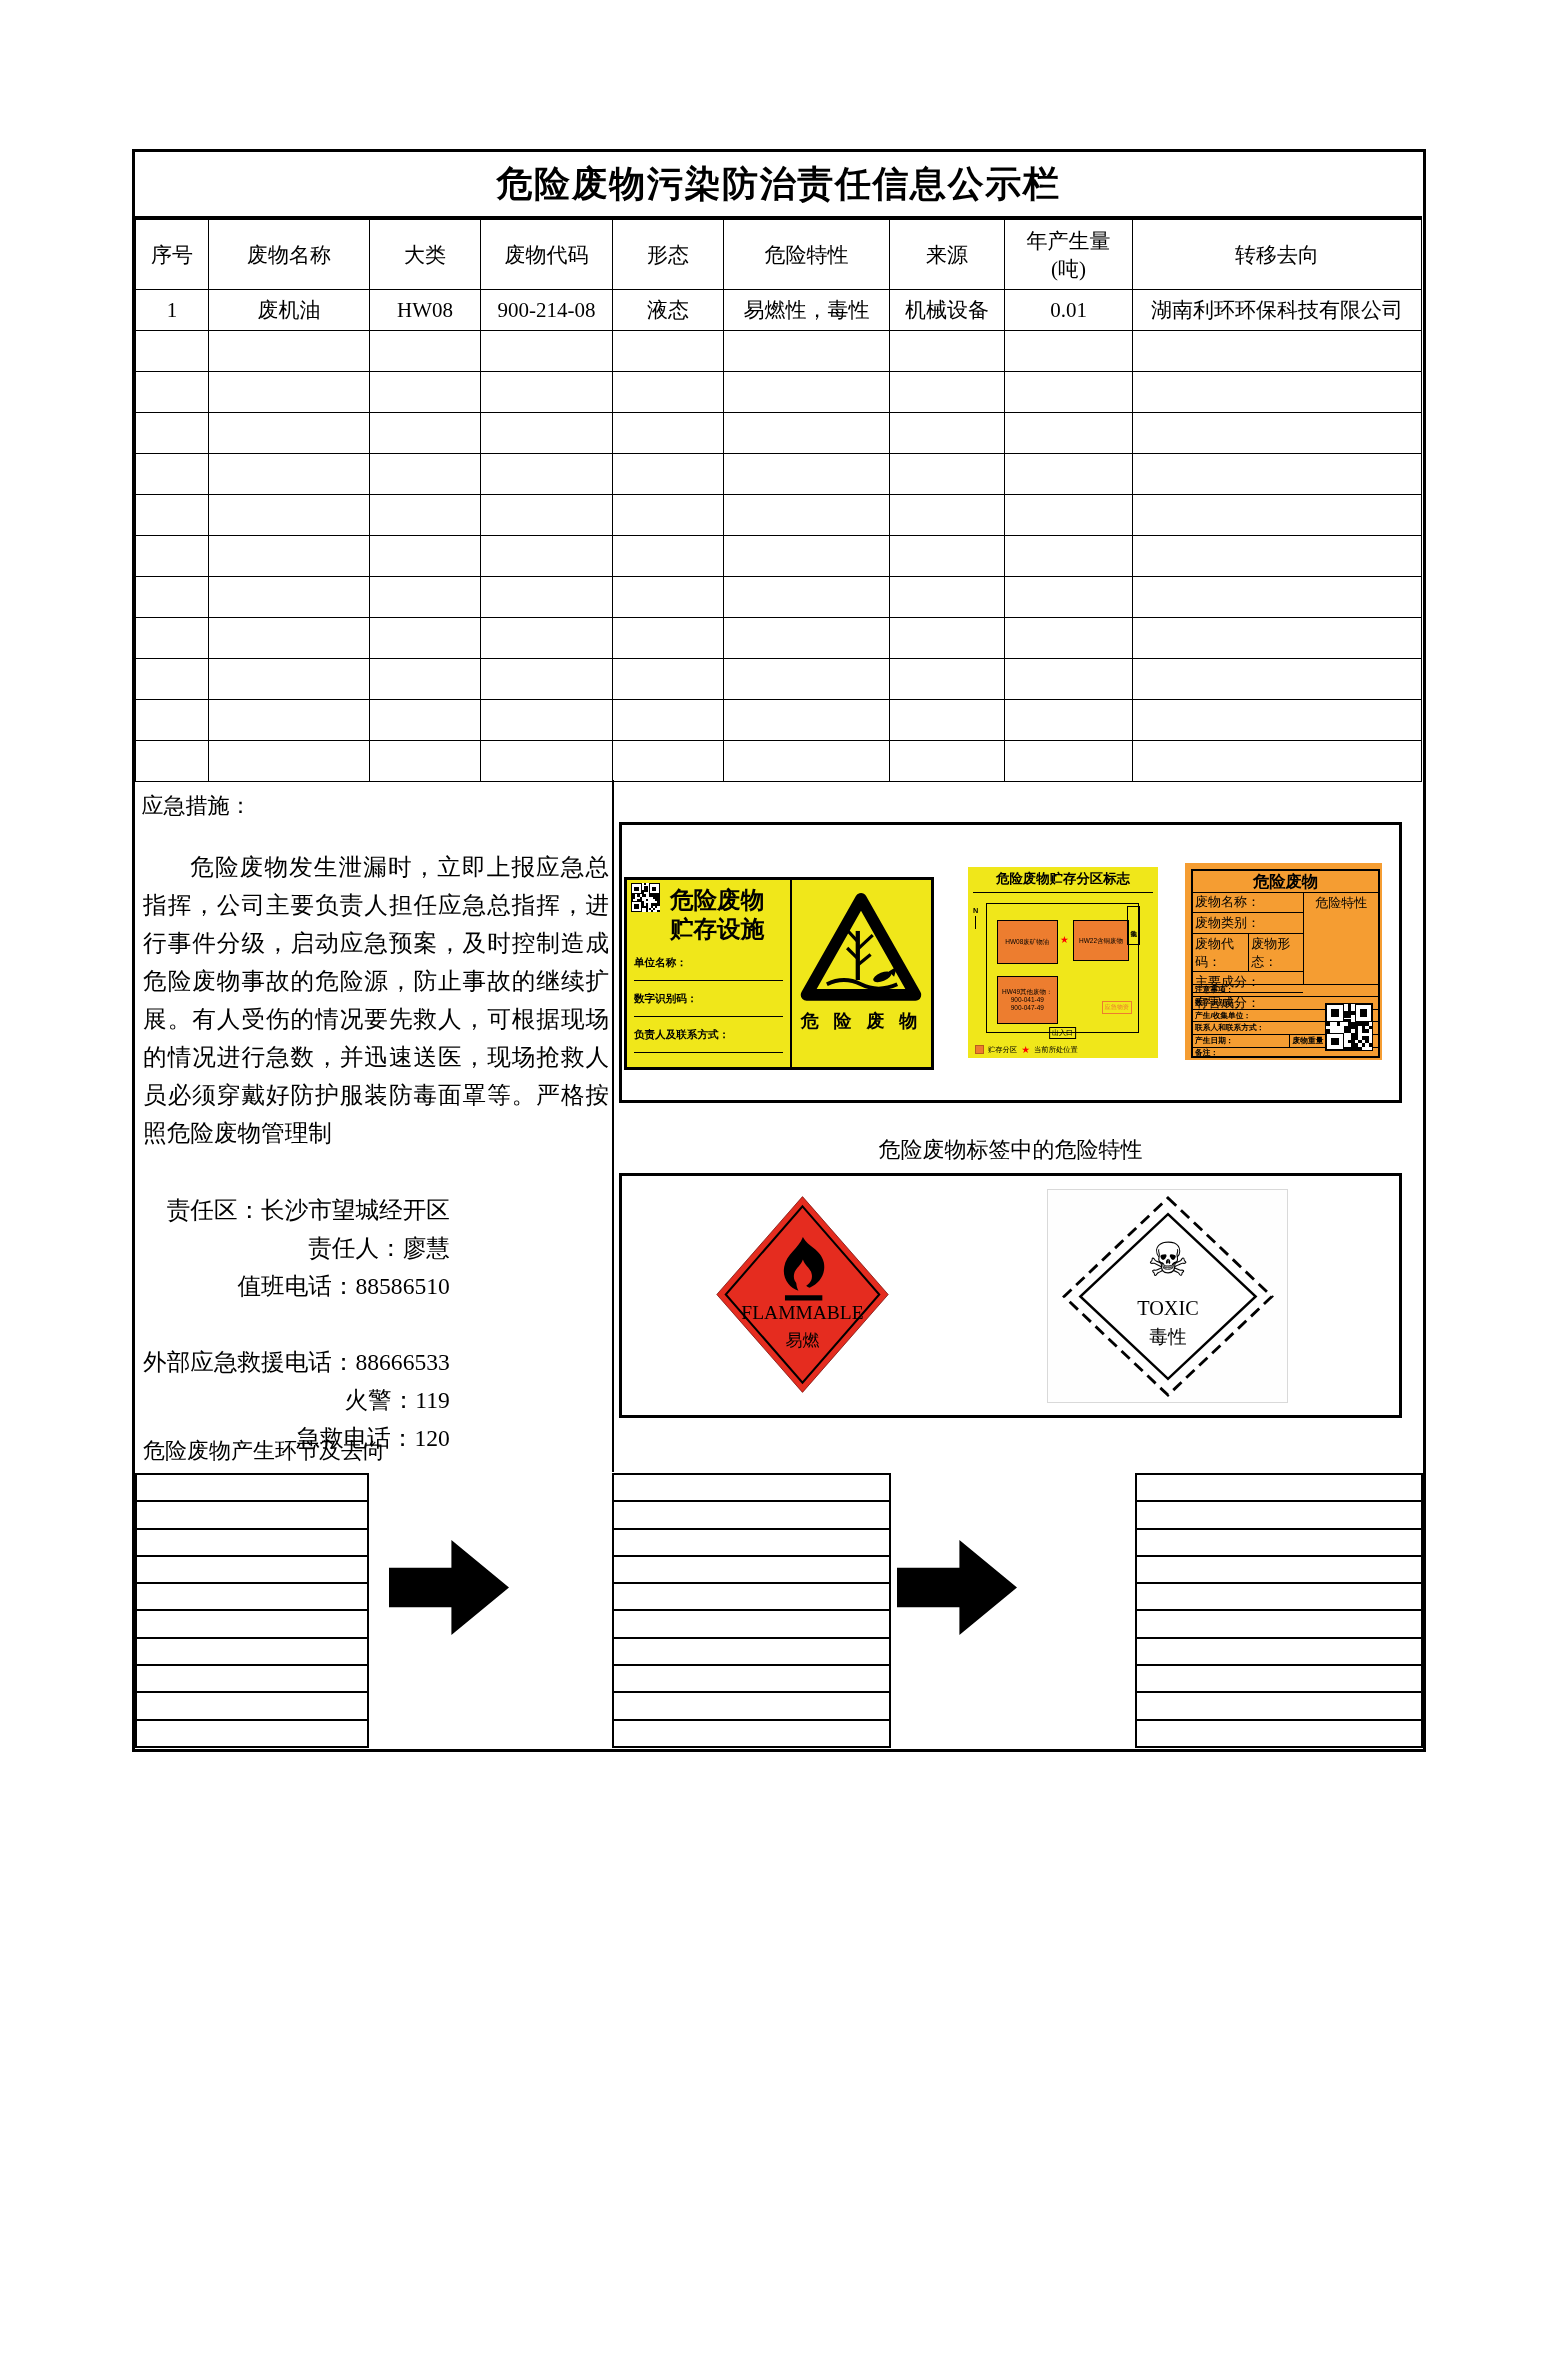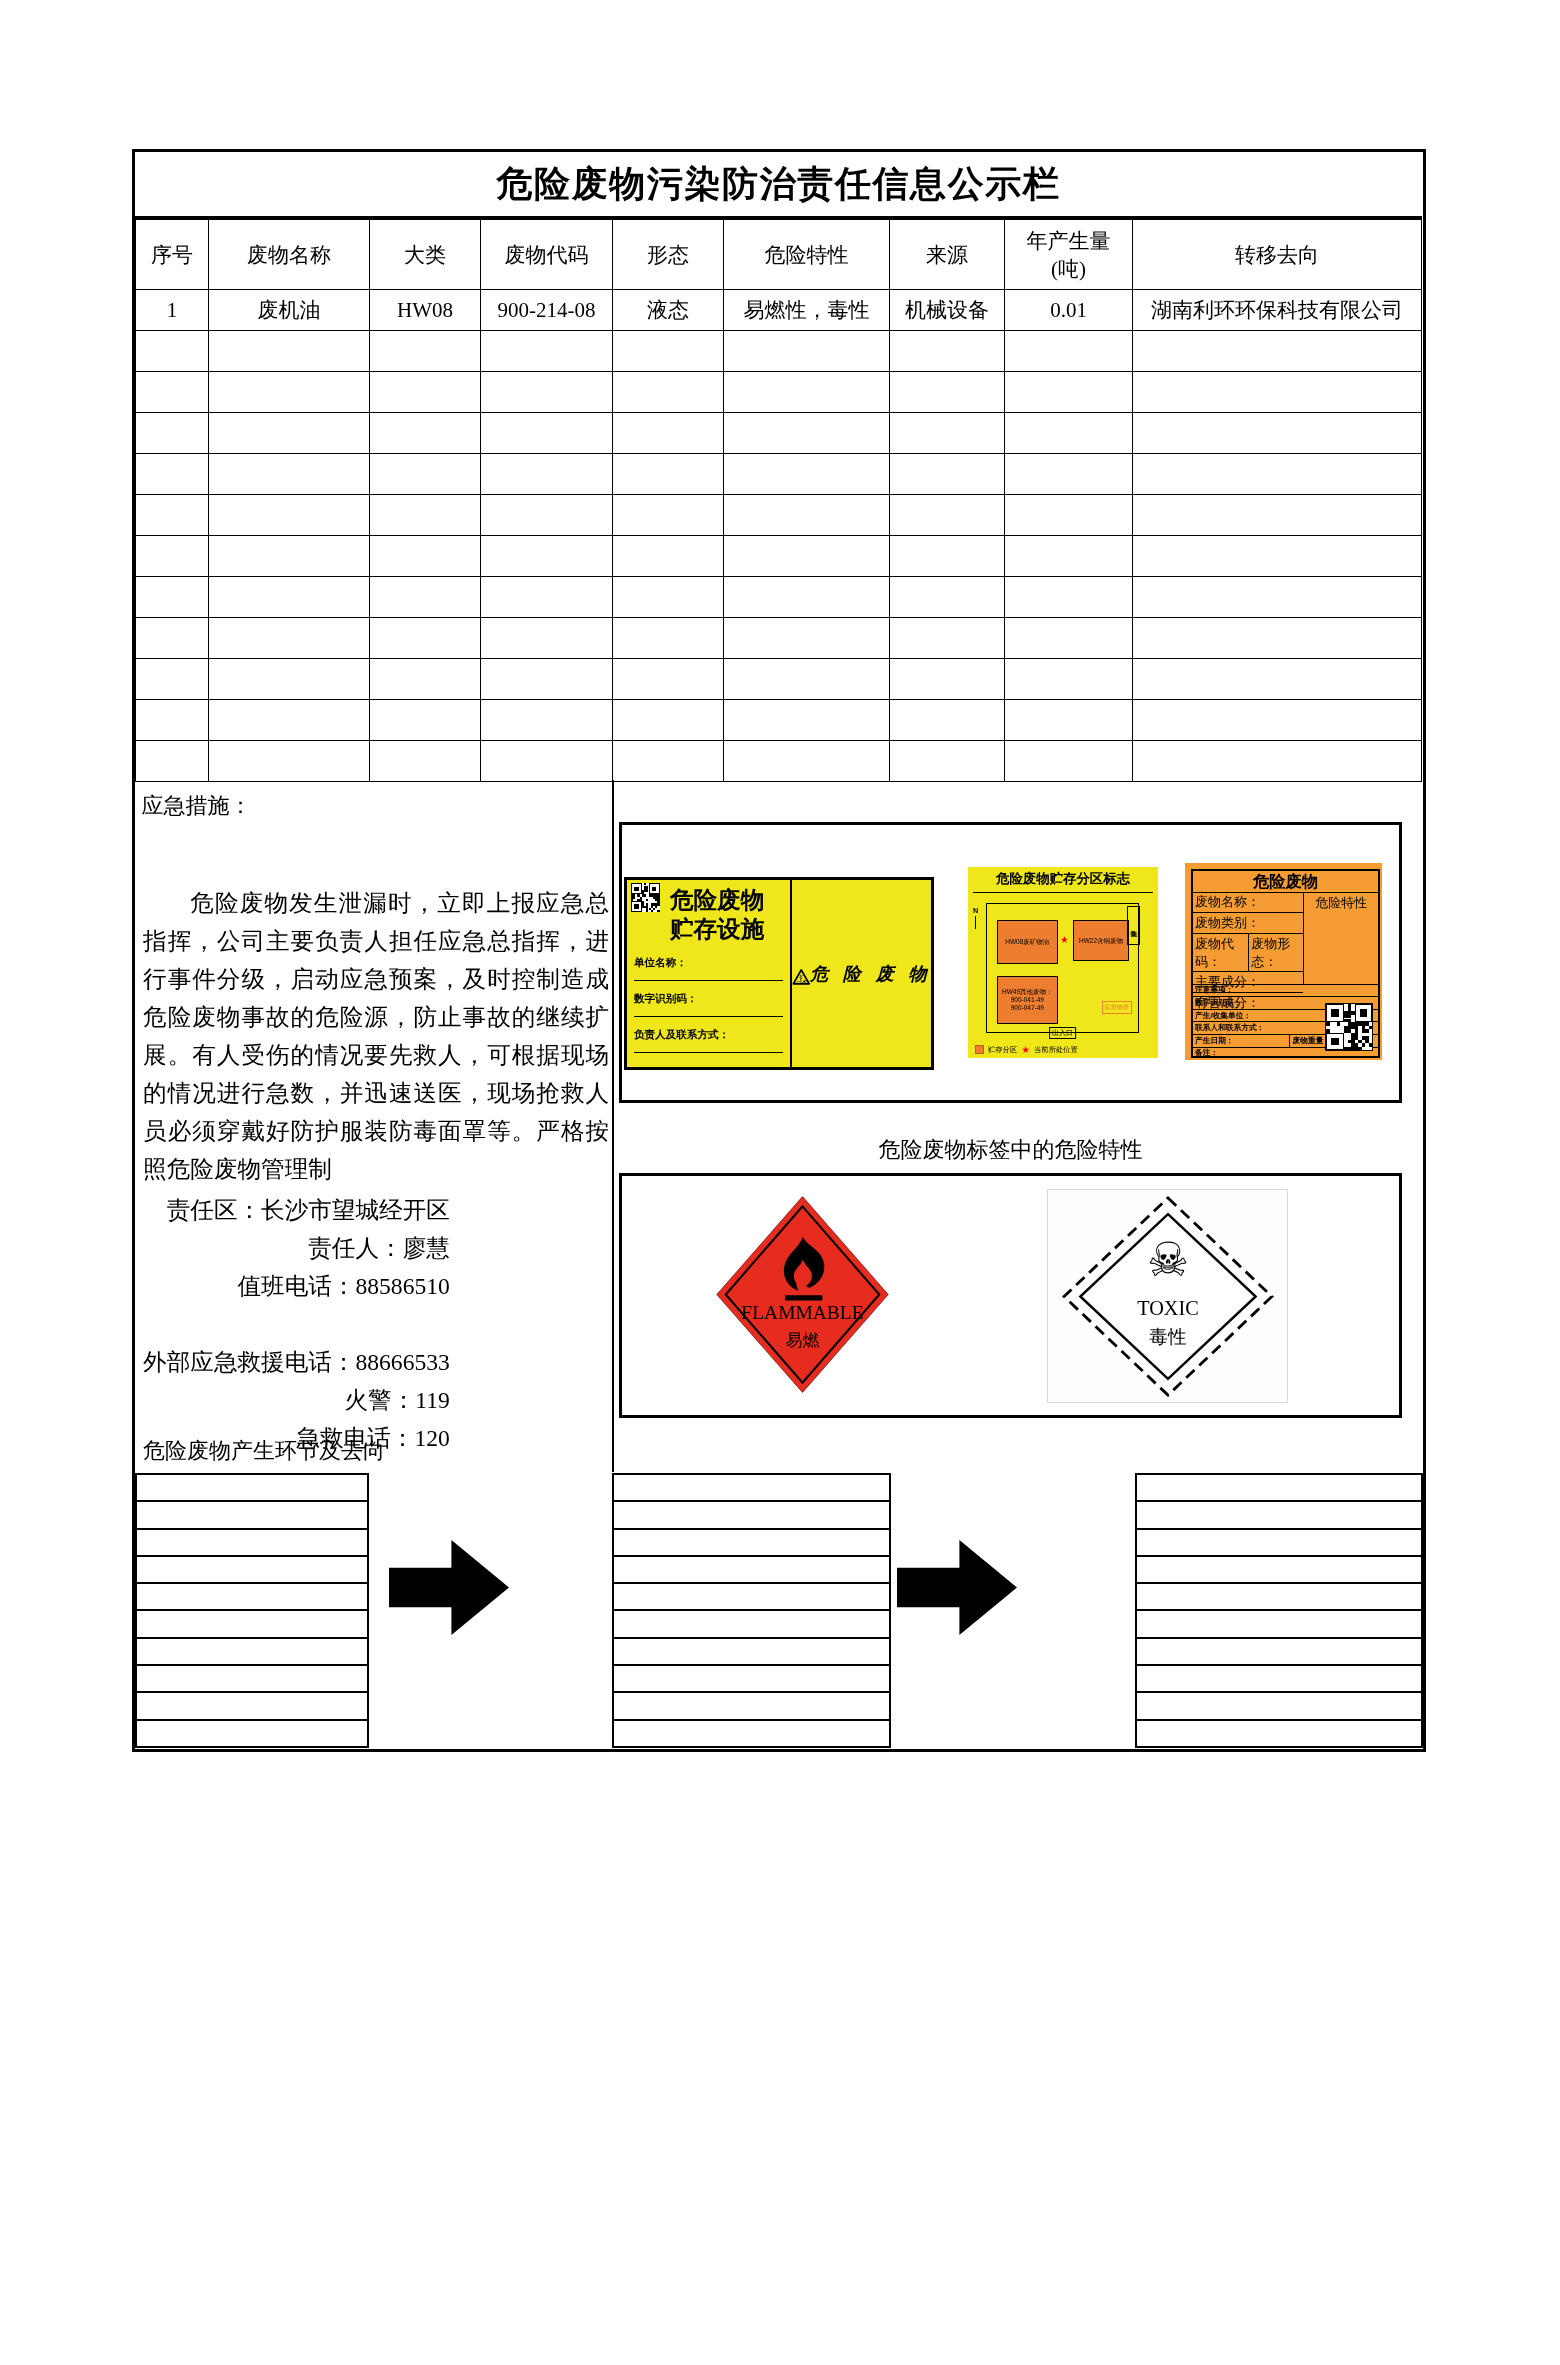--- a/index.html
+++ b/index.html
@@ -15,35 +15,35 @@
   table.main{position:absolute;left:0;top:67px;width:1287px;border-collapse:collapse;table-layout:fixed;}
   table.main th,table.main td{border:1.6px solid #000;text-align:center;vertical-align:middle;font-weight:normal;font-size:21px;padding:0 1.6px;overflow:hidden;}
   table.main thead tr{height:70px;}
   table.main tbody tr{height:41px;}
 
   
   .divider{left:477px;top:628px;width:2.4px;height:692px;background:#000;}
 
   
   .em-label{left:6.5px;top:639px;font-size:22px;}
-  .para{left:8.1px;top:696px;width:466px;font-size:23.6px;line-height:38px;text-align:justify;text-indent:2em;margin-top:36px;}
+  .para{left:8.1px;top:696px;width:466px;font-size:23.6px;line-height:38px;text-align:justify;text-indent:2em;}
   .resp{left:8.1px;top:1039px;font-size:23.6px;line-height:38px;text-align:right;}
   .resp .gap{height:38px;}
   .flow-heading{left:8.1px;top:1284px;font-size:22px;}
 
   
   .labels-heading{left:484px;top:640px;width:783px;text-align:center;font-size:21px;}
   .labels-box{left:484px;top:670px;width:783px;height:281px;border:3.3px solid #000;}
   .hazard-heading{left:484px;top:983px;width:783px;text-align:center;font-size:22px;}
   .hazard-box{left:484px;top:1021px;width:783px;height:245px;border:3.3px solid #000;}
 
   
   .lbl1{left:2.4px;top:52px;width:310px;height:193px;border:3.3px solid #000;display:flex;font-family:"Liberation Sans","DejaVu Sans",sans-serif;}
   .lbl1 .lft{width:54%;border-right:2.4px solid #000;position:relative;padding:4.9px 6.5px;box-sizing:border-box;}
-  .lbl1 .rgt{width:46%;position:relative;display:flex;flex-direction:row;align-items:center;justify-content:flex-start;font-style:italic;}
+  .lbl1 .rgt{width:46%;position:relative;display:flex;flex-direction:column;align-items:center;justify-content:flex-start;}
   .lbl1 .ttl{font-weight:bold;font-size:23.6px;line-height:29px;margin:1.6px 0 0 36px;}
   .lbl1 .fld{font-size:10.6px;font-weight:bold;margin-top:11.4px;}
   .lbl1 .ln{border-bottom:1.6px solid #000;height:9.8px;}
   .lbl1 .cap{font-weight:bold;font-size:18px;letter-spacing:4.9px;white-space:nowrap;}
   .lbl1 .qr{left:3.3px;top:3.3px;width:29px;height:29px;}
 
   
   .lbl2{left:346px;top:42px;width:190px;height:191px;font-family:"Liberation Sans","DejaVu Sans",sans-serif;padding:3.3px 4.9px;}
   .lbl2 .t{font-weight:bold;font-size:13.4px;text-align:center;border-bottom:1.6px solid #000;padding-bottom:3.3px;}
   .lbl2 .map{position:absolute;left:18px;top:36px;width:151px;height:128px;border:1.6px solid #000;background:transparent;}

